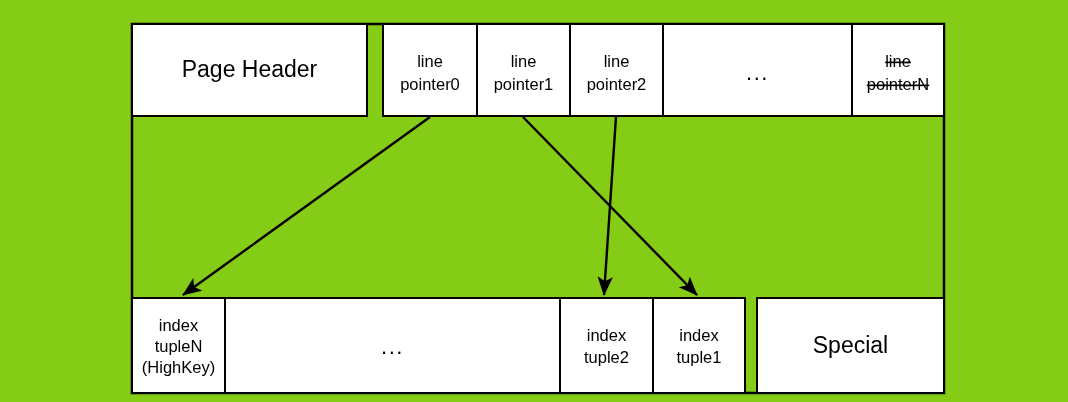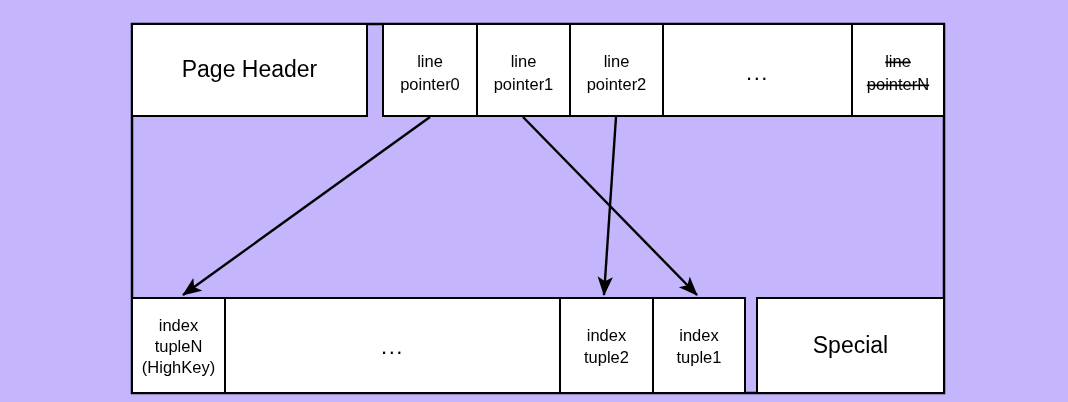--- a/index.html
+++ b/index.html
@@ -10,21 +10,21 @@
   body {
     width: 1068px;
     height: 402px;
     overflow: hidden;
     font-family: "Liberation Sans", sans-serif;
   }
   #diagram-root {
     position: relative;
     width: 1068px;
     height: 402px;
-    background: #c4b5fd;
+    background: #84cc16;
     text-decoration: underline;
   }
   svg.page-diagram {
     display: block;
     width: 1068px;
     height: 402px;
   }
   .box-stroke {
     fill: #ffffff;
     stroke: #000000;

